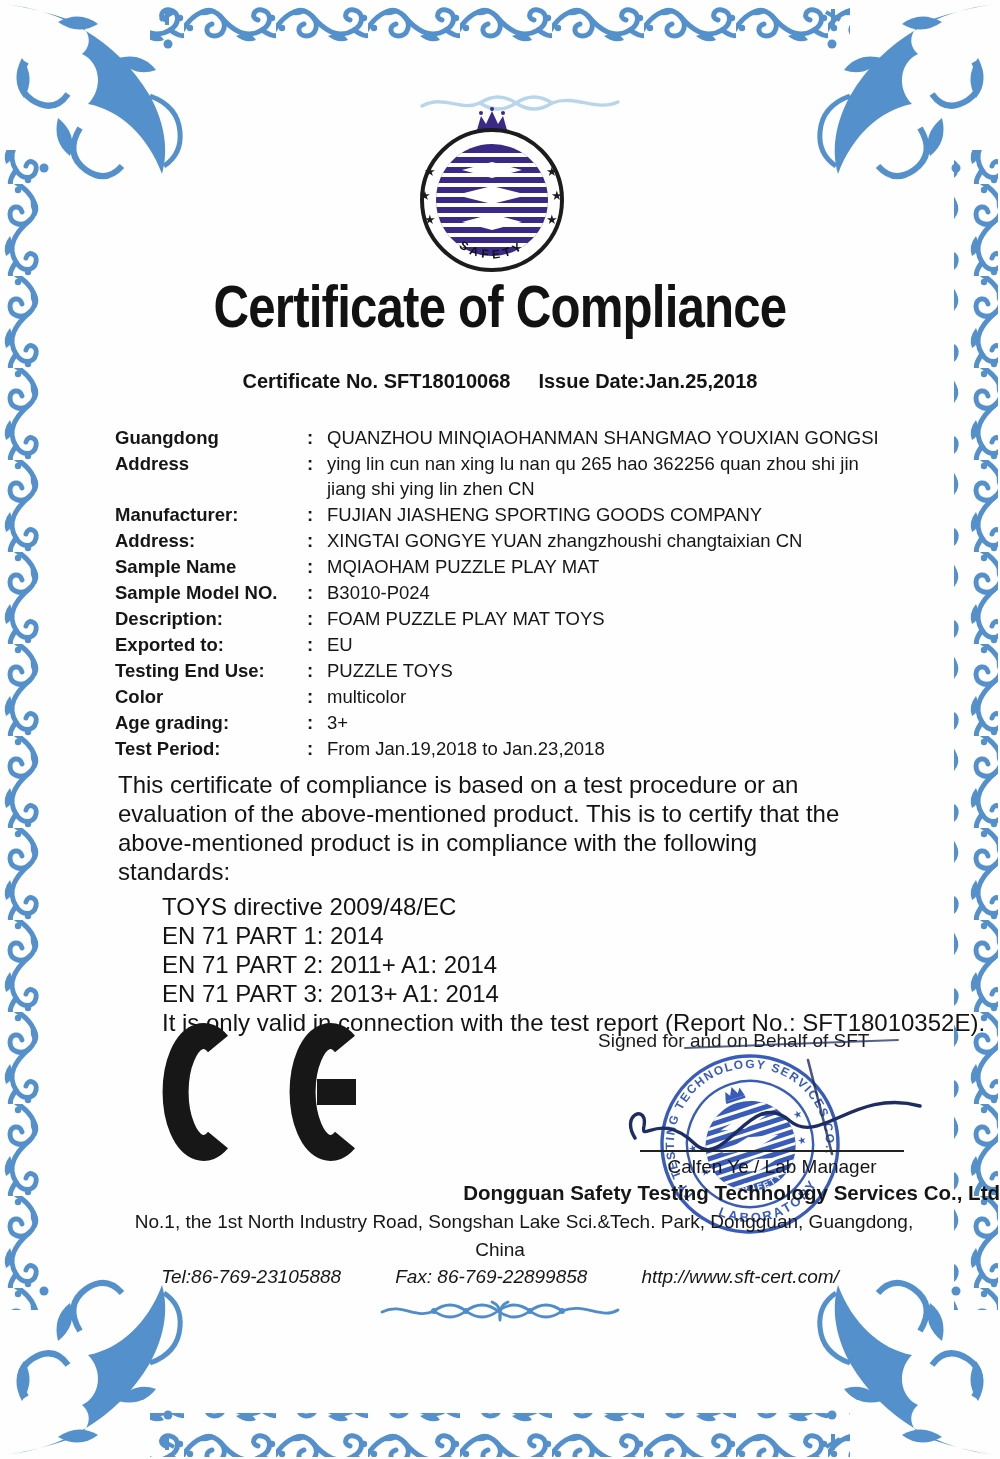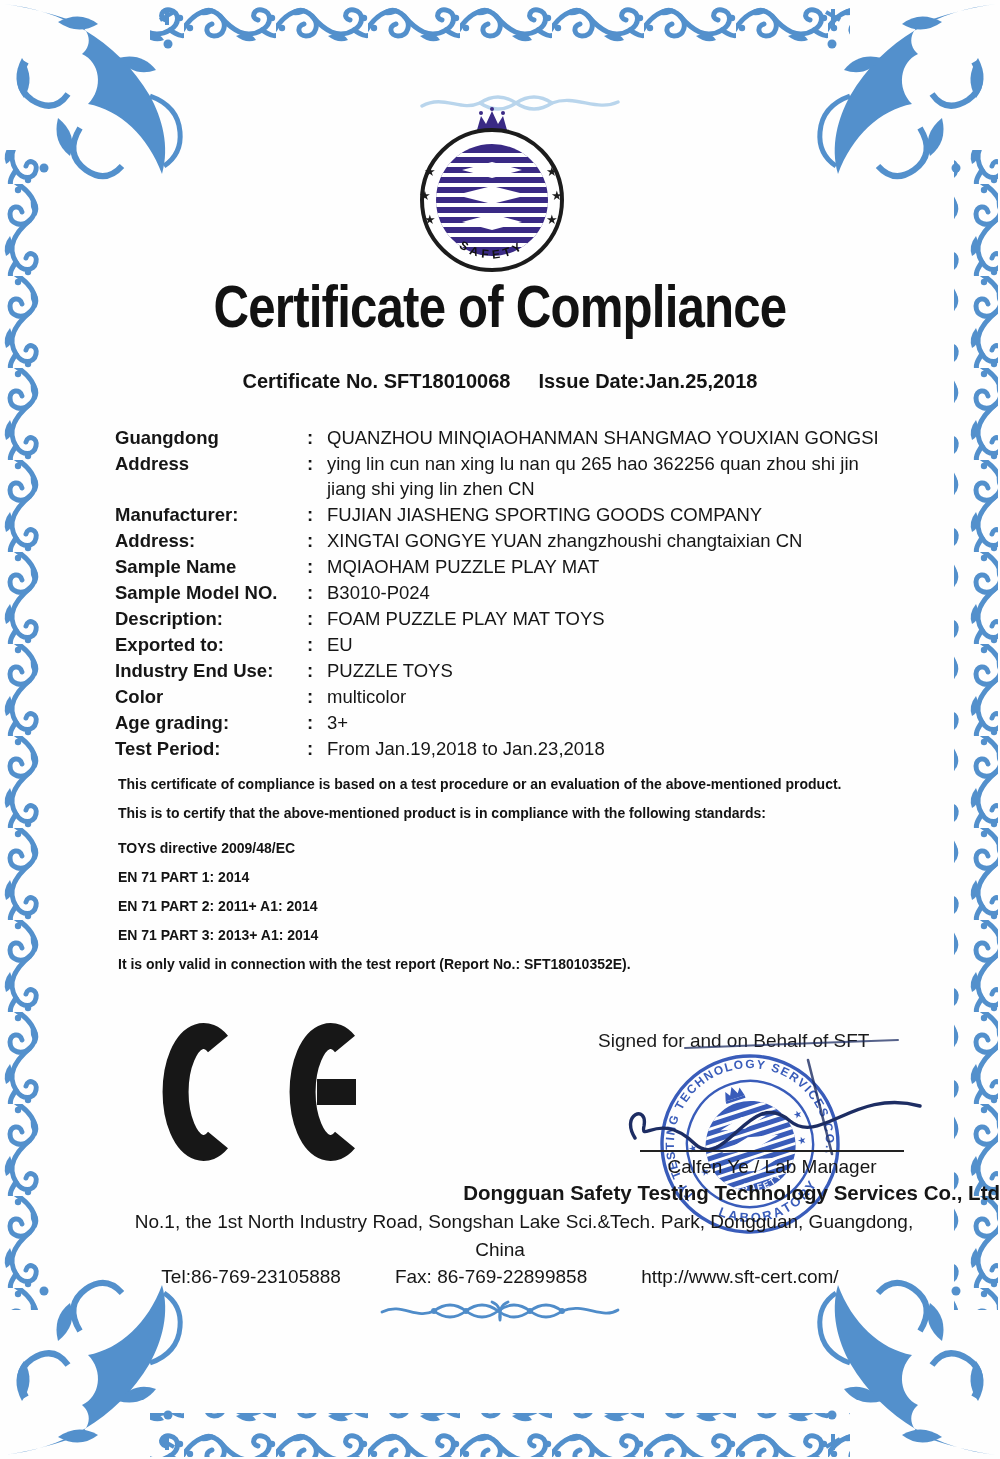--- a/index.html
+++ b/index.html
@@ -25,32 +25,32 @@
   .fields{
     top:426px;left:115px;width:775px;
     display:grid;grid-template-columns:192px 20px 1fr;
     column-gap:0;row-gap:1.5px;
     font-size:18.5px;line-height:24.5px;
   }
   .fields .lbl{font-weight:bold;}
   .fields .col{font-weight:bold;text-align:left;}
   .statement{
     top:770px;left:118px;width:752px;
-    font-size:14px;font-weight:bold;line-height:29px;color:#131313;
+    font-size:24px;font-weight:normal;line-height:29px;color:#131313;
   }
   .statement .para{margin:0 0 6px 0;}
-  .statement .std{white-space:nowrap;}
+  .statement .std{white-space:nowrap;margin-left:44px;}
   .signed-for{top:1030px;left:598px;font-size:19px;white-space:nowrap;color:#1a1a1a;}
   .ce-wrap{top:1022px;left:160px;}
   .sig-line{top:1150px;left:640px;width:264px;border-top:2px solid #222;}
   .signer{top:1156px;left:620px;width:304px;text-align:center;font-size:19px;white-space:nowrap;}
   .company{top:1181px;left:0;width:1000px;text-align:right;font-size:20.5px;font-weight:bold;white-space:nowrap;}
   .addr1{top:1211px;left:0;width:1000px;text-align:center;font-size:19px;white-space:nowrap;margin-left:24px;}
   .addr2{top:1239px;left:0;width:1000px;text-align:center;font-size:19px;}
-  .telrow{top:1266px;left:0;width:1000px;display:flex;justify-content:center;gap:54px;font-size:19px;white-space:nowrap;}
+  .telrow{top:1266px;left:0;width:1000px;display:flex;justify-content:center;gap:54px;font-size:19px;white-space:nowrap;font-style:italic;}
   .stamp-wrap{top:1044px;left:650px;opacity:.93;}
   .scribble-wrap{top:1026px;left:600px;}
   .divider-wrap{top:1296px;left:380px;}
   .top-flourish-wrap{top:90px;left:420px;opacity:.85;}
   .logo-wrap{top:104px;left:413px;}
   .border-layer{top:0;left:0;}
 </style>
 </head>
 <body>
 
@@ -198,21 +198,21 @@
     <div>B3010-P024</div>
 
     <div class="lbl">Description:</div>
     <div class="col">:</div>
     <div>FOAM PUZZLE PLAY MAT TOYS</div>
 
     <div class="lbl">Exported to:</div>
     <div class="col">:</div>
     <div>EU</div>
 
-    <div class="lbl">Industry End Use:</div>
+    <div class="lbl">Testing End Use:</div>
     <div class="col">:</div>
     <div>PUZZLE TOYS</div>
 
     <div class="lbl">Color</div>
     <div class="col">:</div>
     <div>multicolor</div>
 
     <div class="lbl">Age grading:</div>
     <div class="col">:</div>
     <div>3+</div>

